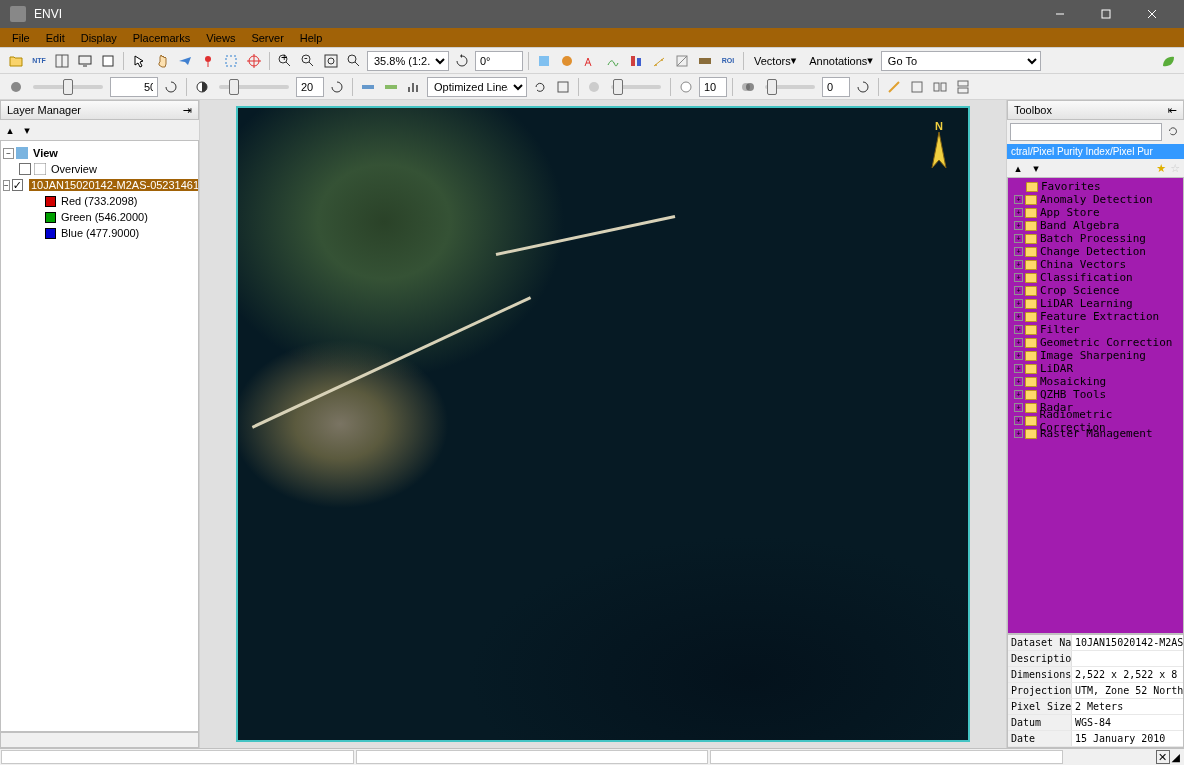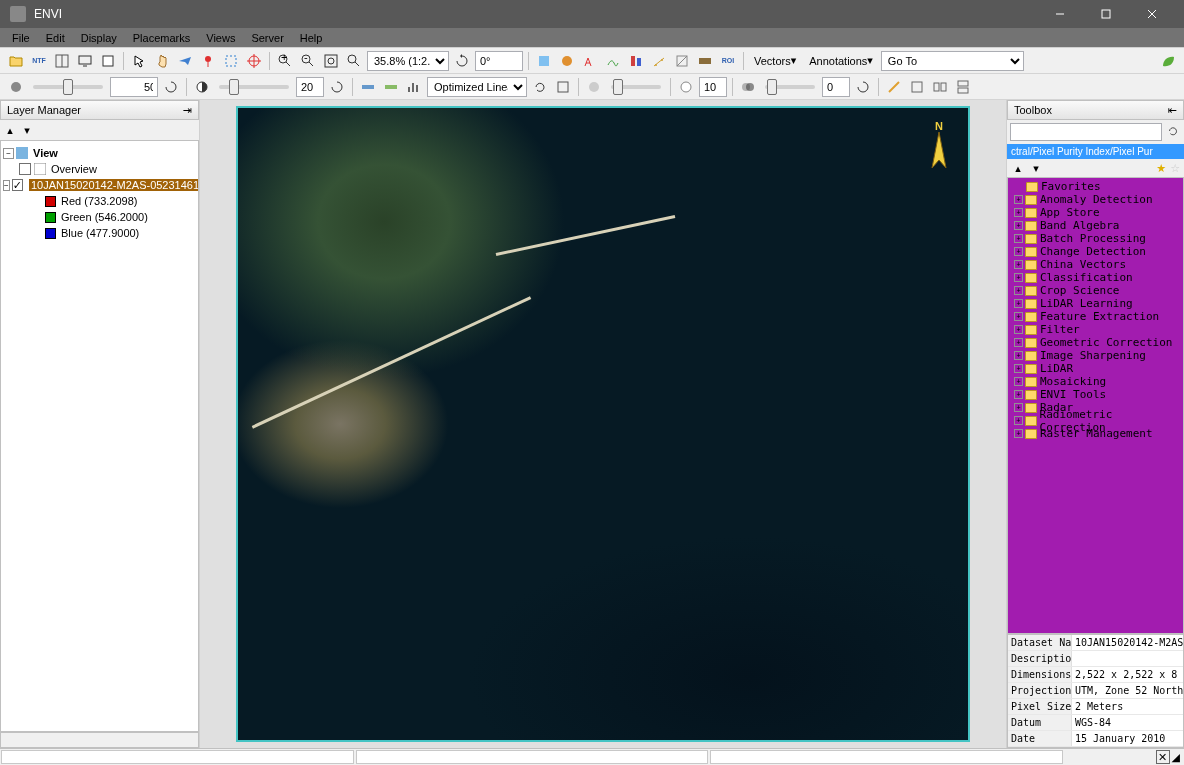--- a/index.html
+++ b/index.html
@@ -7,21 +7,21 @@
 
 
 .titlebar { height: 28px; background: #585858; color: #fff; display: flex; align-items: center; padding: 8px 10px; }
 .titlebar .app-icon { width: 16px; height: 16px; background: #888; margin-right: 8px; border-radius: 2px; }
 .titlebar .title { flex: 1; font-size: 12px; }
 .titlebar .win-controls { display: flex; gap: 1px; }
 .titlebar .win-btn { width: 45px; height: 28px; display: flex; align-items: center; justify-content: center; color: #fff; }
 .titlebar .win-btn svg { width: 10px; height: 10px; }
 
 
-.menubar { height: 20px; background: #737373; display: flex; align-items: center; padding: 0 4px; border-bottom: 1px solid #d0d0d0; }
+.menubar { height: 20px; background: #a16207; display: flex; align-items: center; padding: 0 4px; border-bottom: 1px solid #d0d0d0; }
 .menubar .menu-item { padding: 2px 8px; cursor: pointer; }
 
 
 .toolbar { background: #f0f0f0; border-bottom: 1px solid #d4d4d4; display: flex; align-items: center; padding: 2px 6px; gap: 3px; height: 26px; }
 .toolbtn { width: 20px; height: 20px; border: 1px solid transparent; display:flex; align-items:center; justify-content:center; cursor:pointer; border-radius:2px; }
 .toolsep { width: 1px; height: 18px; background: #c0c0c0; margin: 0 2px; }
 .tool-input { height: 20px; border: 1px solid #abadb3; background:#fff; padding: 0 4px; font-size:11px; }
 .tool-select { height: 20px; border: 1px solid #abadb3; background:#fff; padding: 0 2px; font-size:11px; }
 .slider-rail { width: 70px; height:4px; background:#d0d0d0; border-radius:2px; position:relative; margin:0 4px; }
 .slider-thumb { width:10px; height:16px; background:#ececec; border:1px solid #707070; border-radius:2px; position:absolute; top:-6px; }
@@ -260,21 +260,21 @@
       <svg class="ico" viewBox="0 0 16 16">
         <rect x="2" y="5" width="12" height="6" fill="#8a6d3b"></rect>
       </svg>
     </div>
   <div class="toolbtn">
       <span style="font-size:7px;color:#3060b0;font-weight:bold">ROI</span>
     </div>
   <div class="toolsep"></div>
   <div class="toolbtn" style="width:auto;padding:0 4px"><span>Vectors</span> ▾</div>
   <div class="toolbtn" style="width:auto;padding:0 4px"><span>Annotations</span> ▾</div>
-  <select class="tool-select" style="width:143px"><option>Go To</option></select>
+  <select class="tool-select" style="width:160px"><option>Go To</option></select>
   <div style="flex:1"></div>
   <div class="toolbtn">
       <svg class="leaf-icon" viewBox="0 0 16 14">
         <path d="M3 12C3 6 8 2 14 3c0 7-5 10-11 9z" fill="#5aad3a"></path>
       </svg>
     </div>
 </div>
 
 <div class="toolbar">
   <div class="toolbtn">
@@ -564,21 +564,21 @@
             <span class="label">LiDAR</span>
           </div>
           <div class="tb-row">
             <span class="expander">+</span>
             <span class="folder-icon"></span>
             <span class="label">Mosaicking</span>
           </div>
           <div class="tb-row">
             <span class="expander">+</span>
             <span class="folder-icon"></span>
-            <span class="label">ENVI Tools</span>
+            <span class="label">QZHB Tools</span>
           </div>
           <div class="tb-row">
             <span class="expander">+</span>
             <span class="folder-icon"></span>
             <span class="label">Radar</span>
           </div>
           <div class="tb-row">
             <span class="expander">+</span>
             <span class="folder-icon"></span>
             <span class="label">Radiometric Correction</span>

